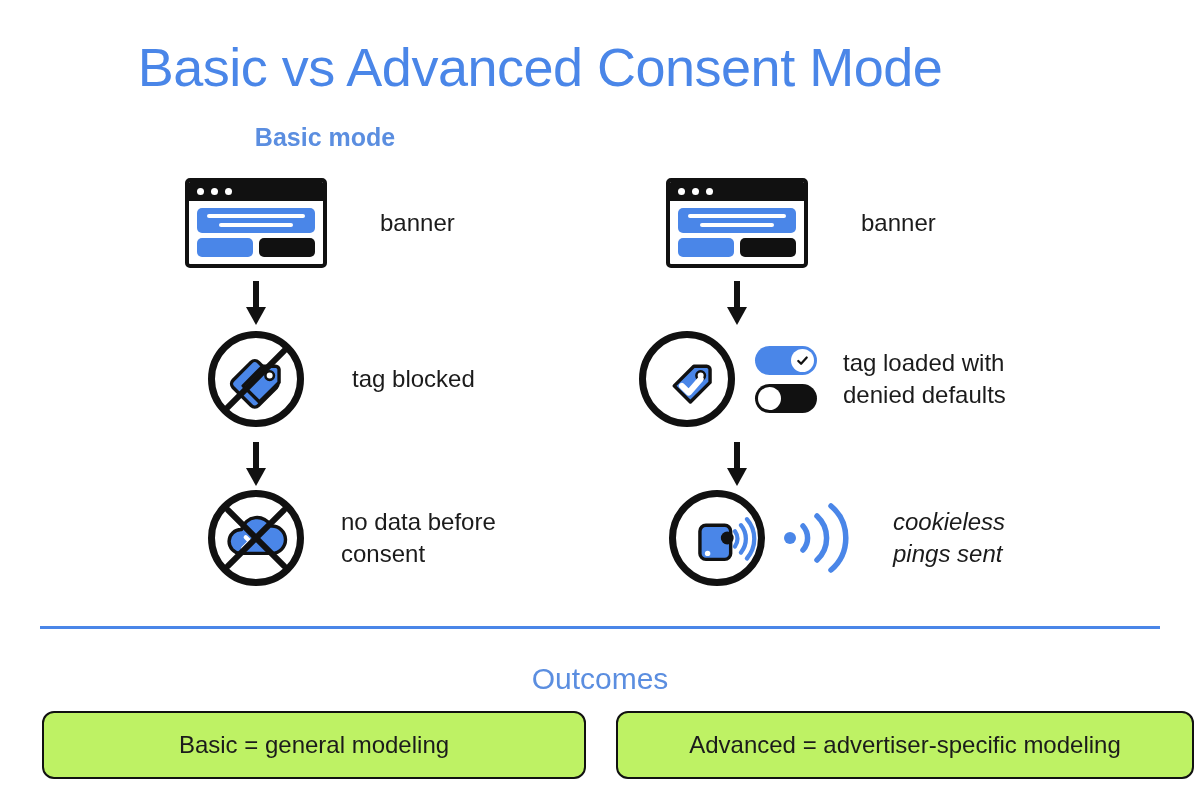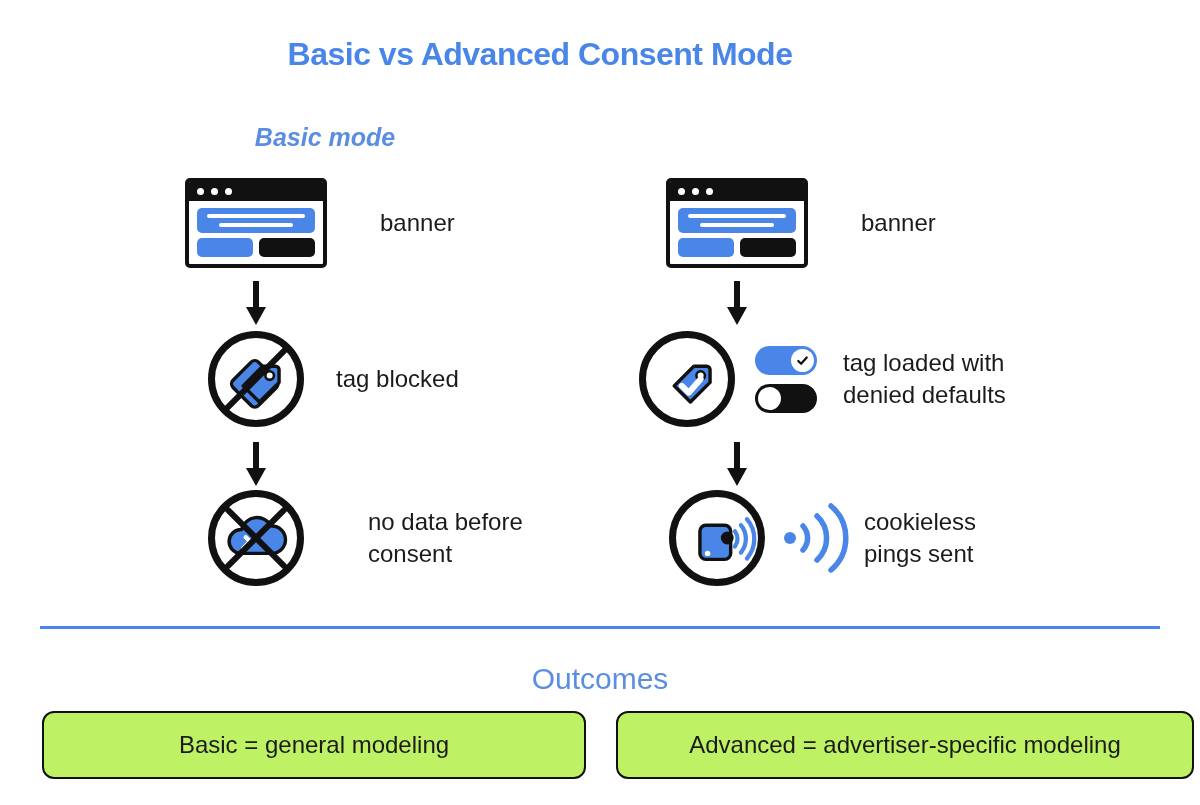--- a/index.html
+++ b/index.html
@@ -17,35 +17,35 @@
     background: #ffffff;
   }
 
   
   .title {
     position: absolute;
     top: 36px;
     left: 0;
     width: 1080px;
     text-align: center;
-    font-size: 32px;
-    font-weight: bold;
+    font-size: 54px;
+    font-weight: normal;
     color: #4a86e8;
     letter-spacing: -0.5px;
   }
 
   
   .col-heading {
     position: absolute;
     font-size: 25px;
     font-weight: bold;
     color: #5b8ee0;
     text-align: center;
   }
-  .col-heading.basic { top: 123px; left: 170px; width: 310px; font-style: italic; }
+  .col-heading.basic { top: 123px; left: 170px; width: 310px; }
   .col-heading.advanced { top: 123px; left: 690px; width: 320px; }
 
   
   .flow-row { position: absolute; display: flex; align-items: center; gap: 8px; }
 
   .row-label {
     font-size: 24px;
     color: #1b1b1b;
     line-height: 1.32;
     white-space: pre-line;
@@ -227,38 +227,38 @@
         <g transform="rotate(-45 48 48)">
           <path d="M26 34 h26 l14 14 -26 26 -14 -14 z" fill="none"></path>
         </g>
         <g>
           <path d="M33 56 L56 33 L71 33 a4 4 0 0 1 4 4 L75 52 L52 75 Z" fill="#4a86e8" stroke="#111111" stroke-width="4" stroke-linejoin="round"></path>
           <circle cx="64" cy="44" r="5" fill="#ffffff" stroke="#111111" stroke-width="3"></circle>
         </g>
         <line x1="14" y1="82" x2="82" y2="14" stroke="#111111" stroke-width="7" stroke-linecap="round"></line>
       </svg>
     </div>
-    <div class="row-label" style="margin-left:24px;">tag blocked</div>
+    <div class="row-label" style="margin-left:40px;">tag blocked</div>
   </div>
 
   <svg class="arrow" style="left:244px; top:440px;" viewBox="0 0 24 48">
     <path d="M12 2 L12 34" stroke="#111111" stroke-width="6" fill="none"></path>
     <path d="M12 46 L2 28 L22 28 Z" fill="#111111"></path>
   </svg>
 
   <div class="flow-row" style="top:490px; left:208px;">
     <div class="circle-icon">
       <svg width="96" height="96" viewBox="0 0 96 96">
         <path d="M30 66 a14 14 0 0 1 1 -28 a19 19 0 0 1 35 -4 a13 13 0 0 1 1 32 z" fill="#4a86e8" stroke="#111111" stroke-width="4" stroke-linejoin="round"></path>
         <path d="M33 60 L41 52 L36 47" stroke="#ffffff" stroke-width="5" fill="none" stroke-linecap="round" stroke-linejoin="round"></path>
         <line x1="15" y1="15" x2="81" y2="81" stroke="#111111" stroke-width="7" stroke-linecap="round"></line>
         <line x1="81" y1="15" x2="15" y2="81" stroke="#111111" stroke-width="7" stroke-linecap="round"></line>
       </svg>
     </div>
-    <div class="row-label" style="margin-left:56px;">no data before
+    <div class="row-label" style="margin-left:29px;">no data before
 consent</div>
   </div>
 
   <div class="flow-row" style="top:178px; left:666px;">
     <div class="banner-icon">
       <div class="banner-titlebar">
         <span class="banner-dot"></span>
         <span class="banner-dot"></span>
         <span class="banner-dot"></span>
       </div>
@@ -320,21 +320,21 @@
         <path d="M76 33 a25 25 0 0 1 0 32" stroke="#4a86e8" stroke-width="5" fill="none" stroke-linecap="round"></path>
         <path d="M83 26 a35 35 0 0 1 0 46" stroke="#4a86e8" stroke-width="5" fill="none" stroke-linecap="round"></path>
       </svg>
     </div>
     <svg width="72" height="80" viewBox="0 0 72 80" style="margin-left:8px;">
       <circle cx="9" cy="40" r="6" fill="#4a86e8"></circle>
       <path d="M22 28 a18 18 0 0 1 0 24" stroke="#4a86e8" stroke-width="5.5" fill="none" stroke-linecap="round"></path>
       <path d="M36 18 a30 30 0 0 1 0 44" stroke="#4a86e8" stroke-width="5.5" fill="none" stroke-linecap="round"></path>
       <path d="M50 8 a42 42 0 0 1 0 64" stroke="#4a86e8" stroke-width="5.5" fill="none" stroke-linecap="round"></path>
     </svg>
-    <div class="row-label" style="margin-left:3px;">cookieless
+    <div class="row-label" style="margin-left:32px;font-style:italic;">cookieless
 pings sent</div>
   </div>
 
   <div class="divider"></div>
 
   <div class="outcomes-heading">Outcomes</div>
 
   <div class="outcome-box left">Basic = general modeling</div>
   <div class="outcome-box right">Advanced = advertiser-specific modeling</div>
 

